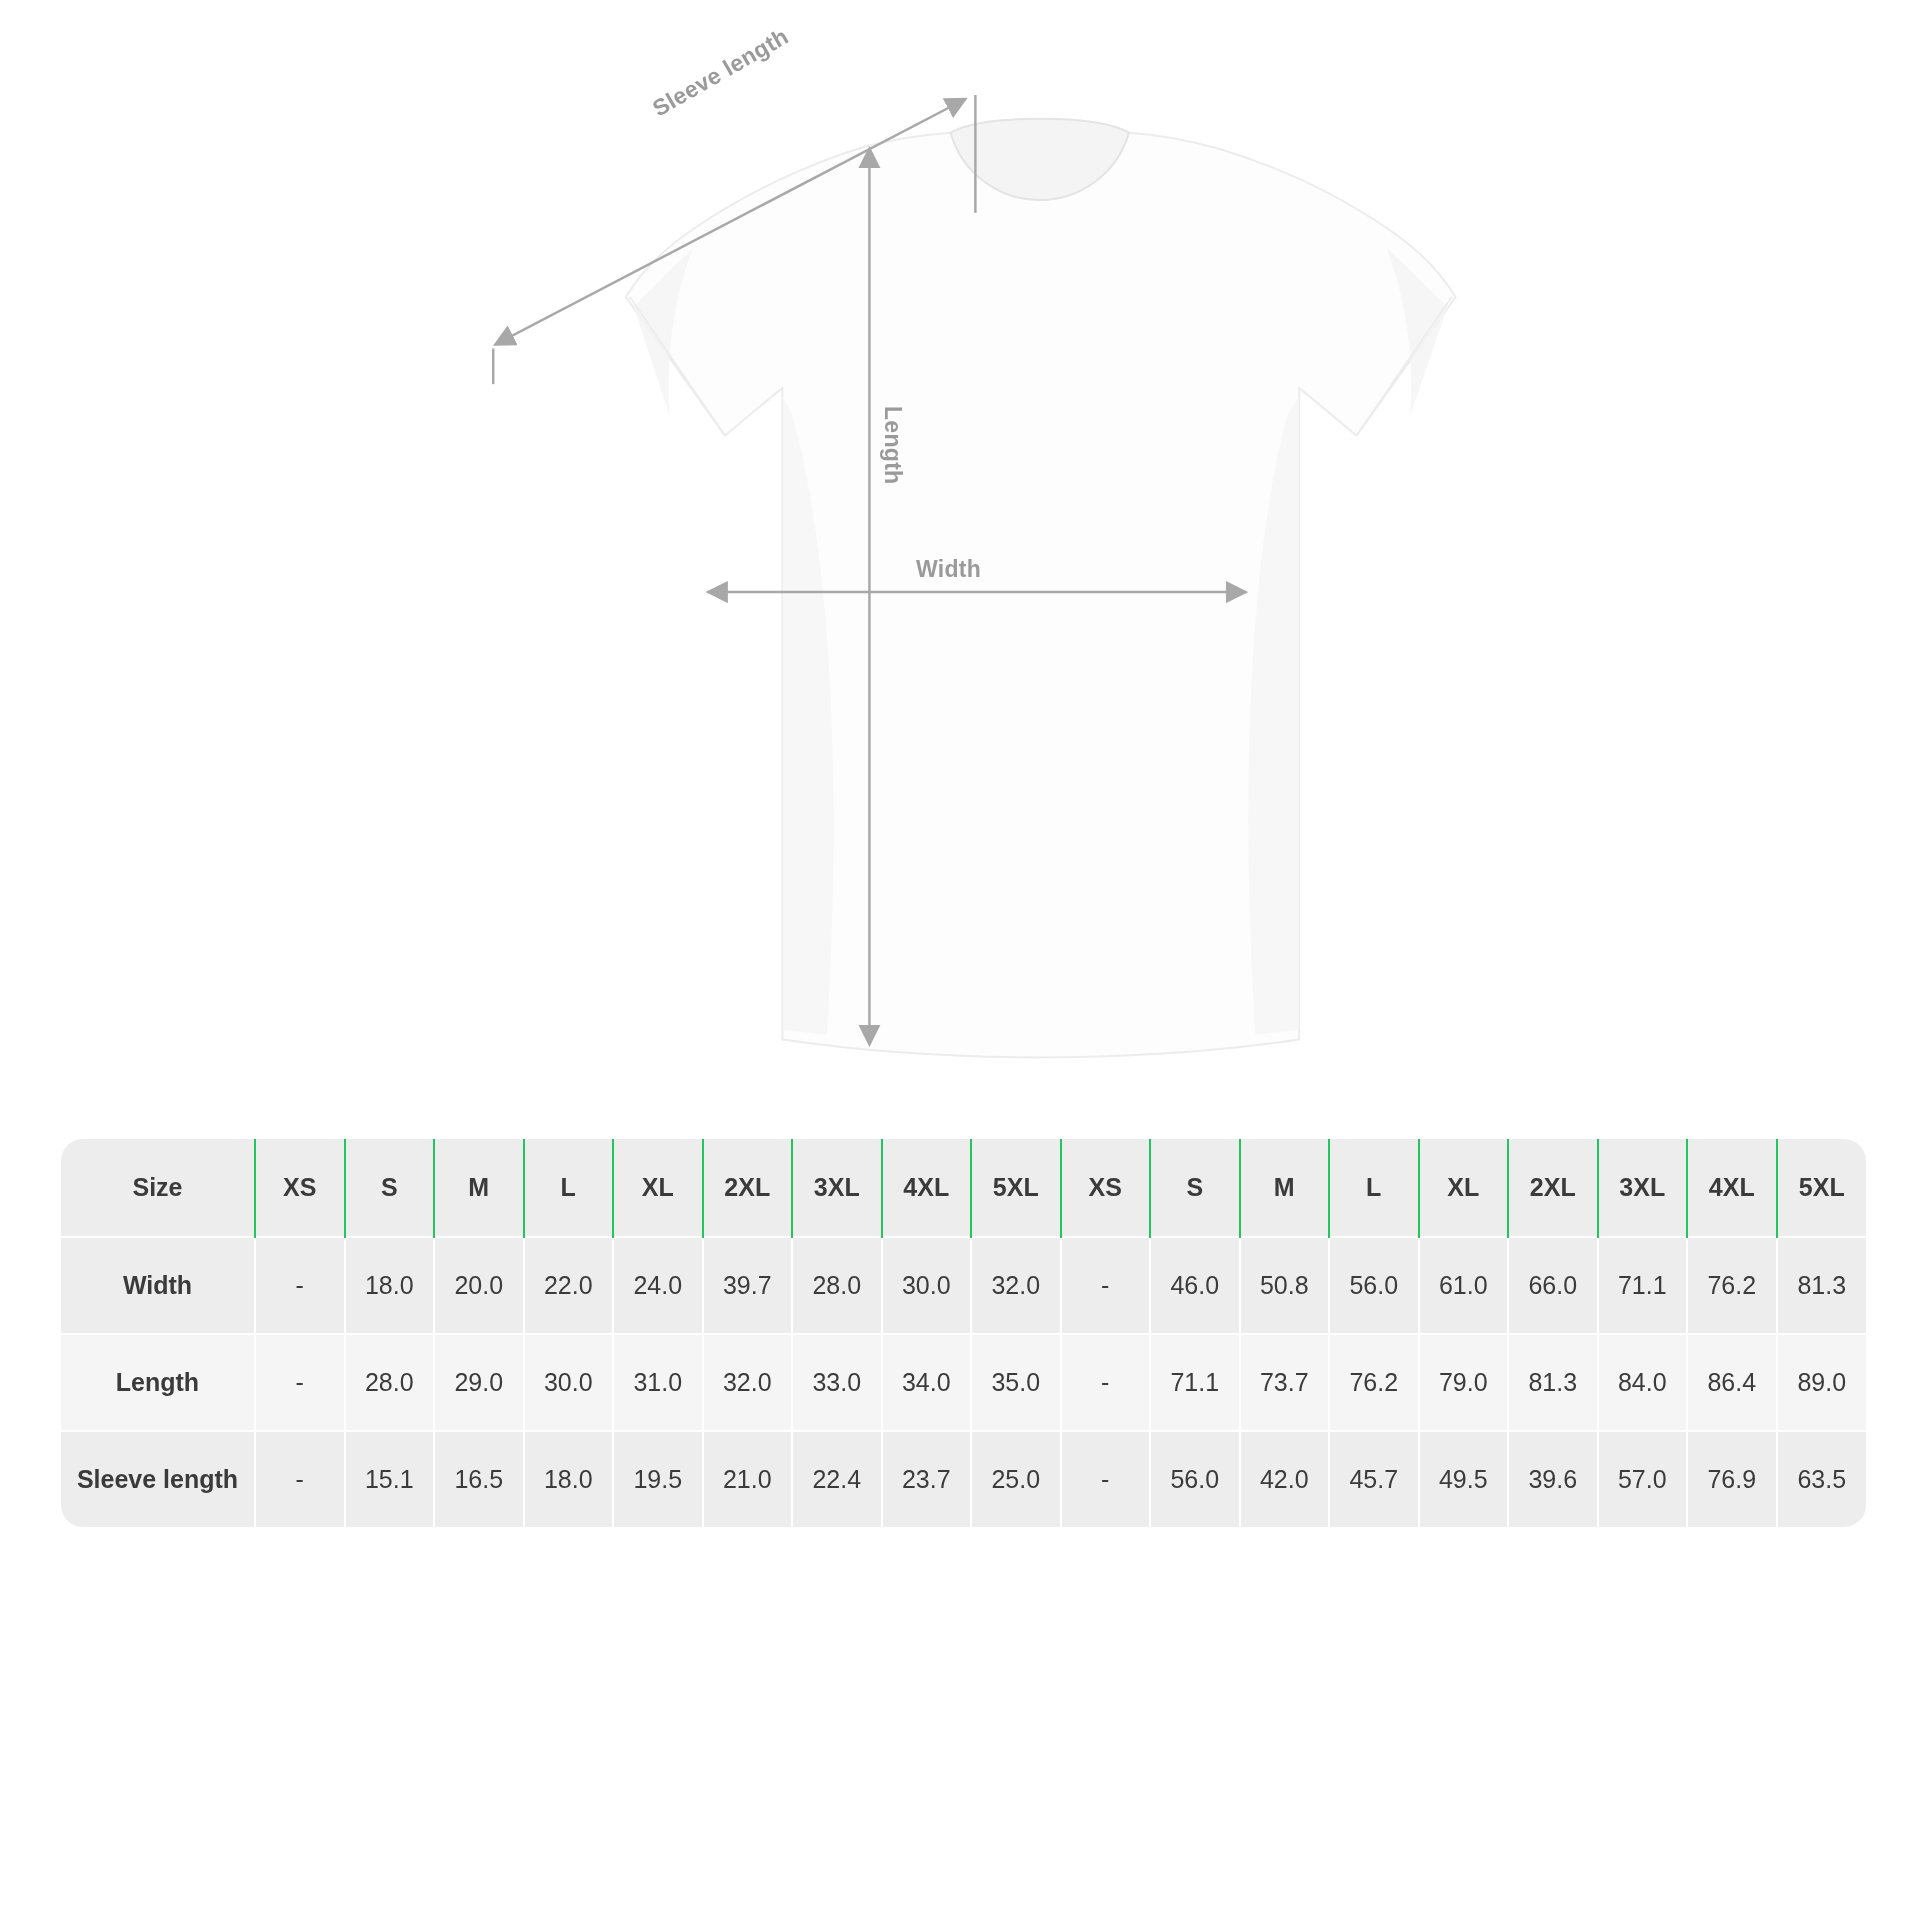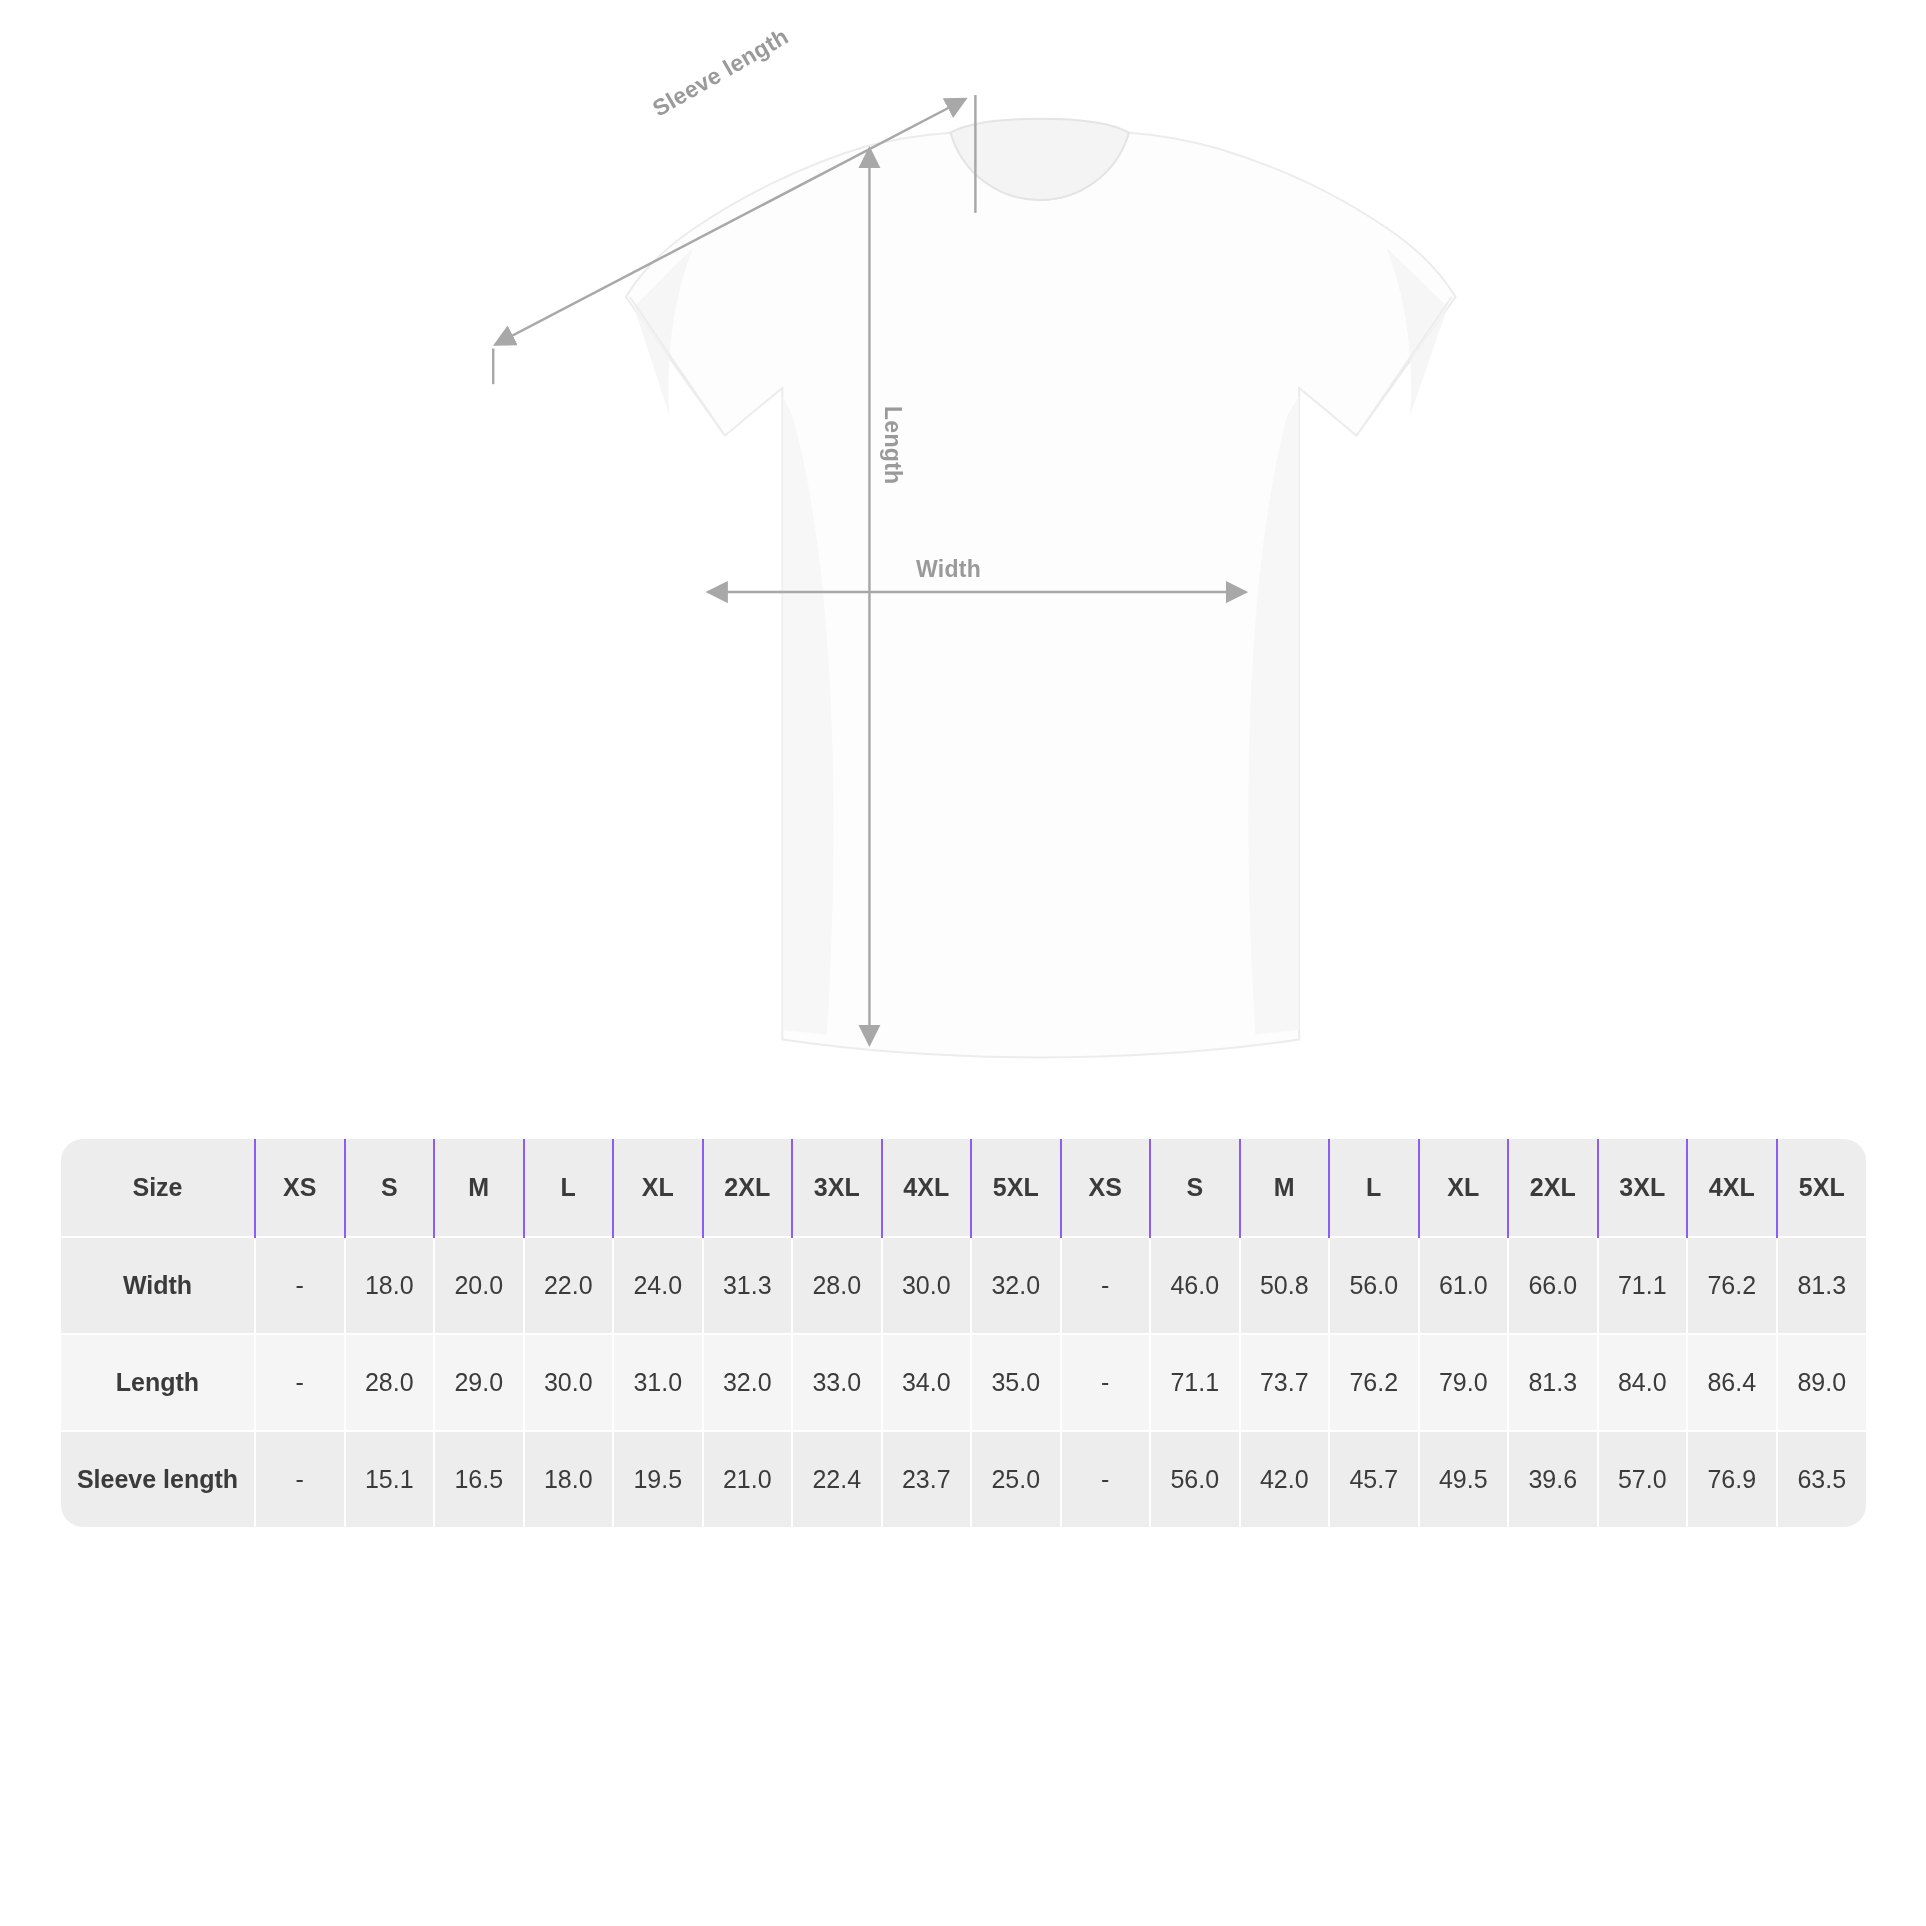--- a/index.html
+++ b/index.html
@@ -113,21 +113,21 @@
     color: #6e6e6e;
     line-height: 1.6;
   }
   
   .head-row td {
     background: #ededed;
     height: 97px;
     font-weight: bold;
     font-size: 26px;
     color: #4a4a4a;
-    border-right: 2px solid #8b5cf6;
+    border-right: 2px solid #22c55e;
   }
   .head-row td:last-child { border-right: none; }
 
   .data-row td {
     height: 95px;
     border-right: 2px solid #ffffff;
     border-top: 2px solid #ffffff;
   }
   .data-row td:last-child { border-right: none; }
   .row-shaded td { background: #ededed; }
@@ -238,21 +238,21 @@
           <td>5XL</td>
         </tr>
 
         <tr class="data-row row-shaded">
           <td class="row-label">Width</td>
           <td>-</td>
           <td>18.0</td>
           <td>20.0</td>
           <td>22.0</td>
           <td>24.0</td>
-          <td>31.3</td>
+          <td>39.7</td>
           <td>28.0</td>
           <td>30.0</td>
           <td>32.0</td>
           <td>-</td>
           <td>46.0</td>
           <td>50.8</td>
           <td>56.0</td>
           <td>61.0</td>
           <td>66.0</td>
           <td>71.1</td>

